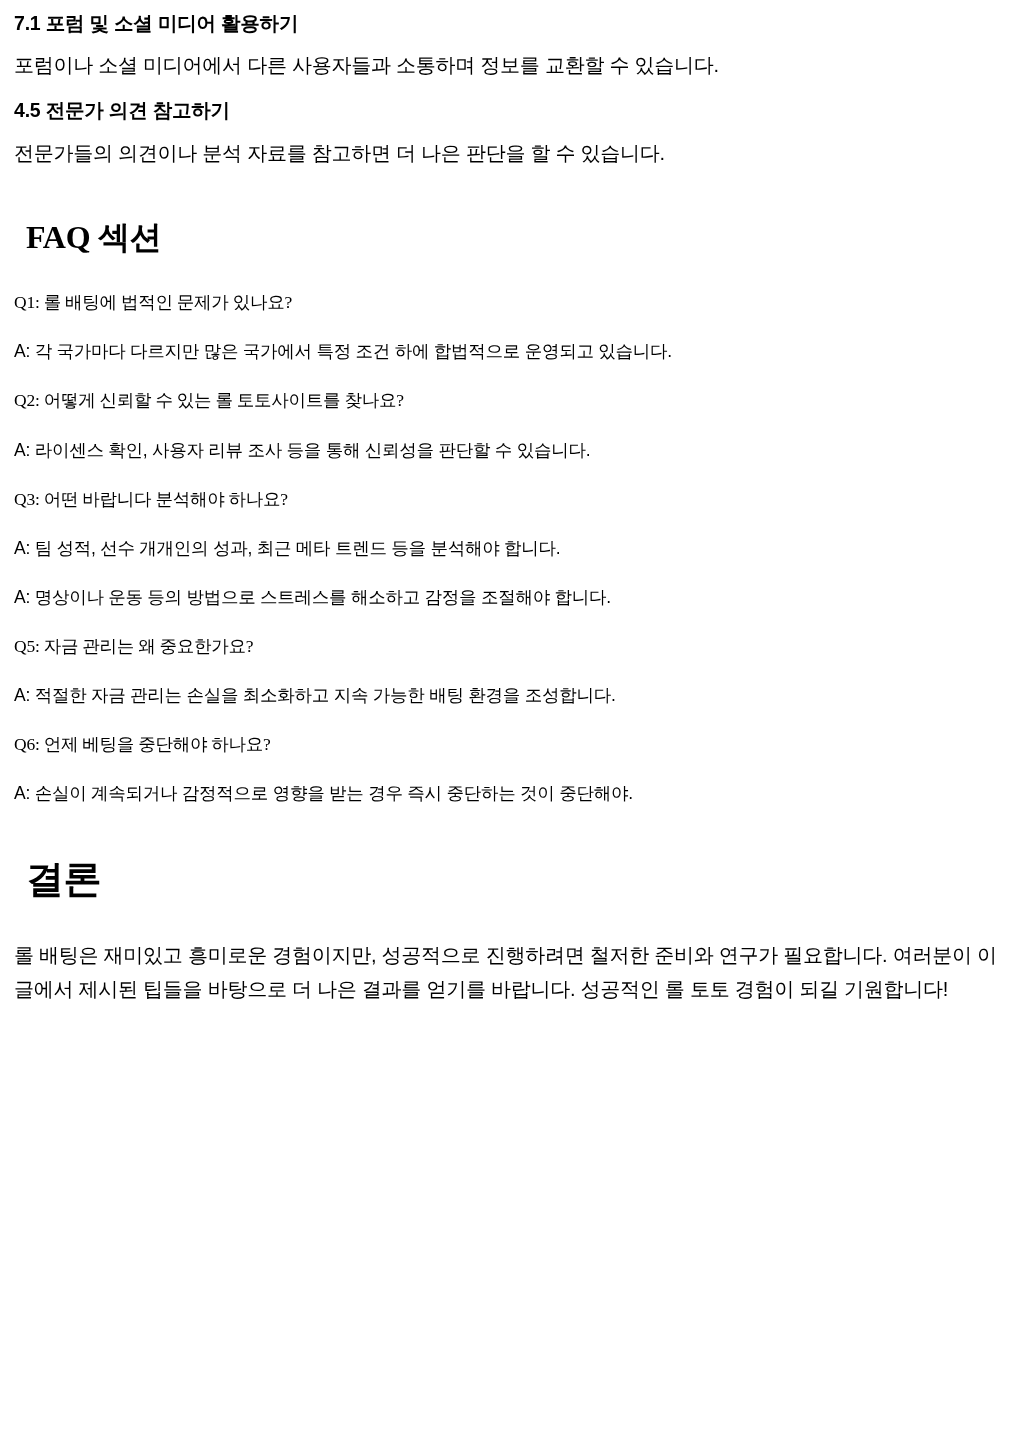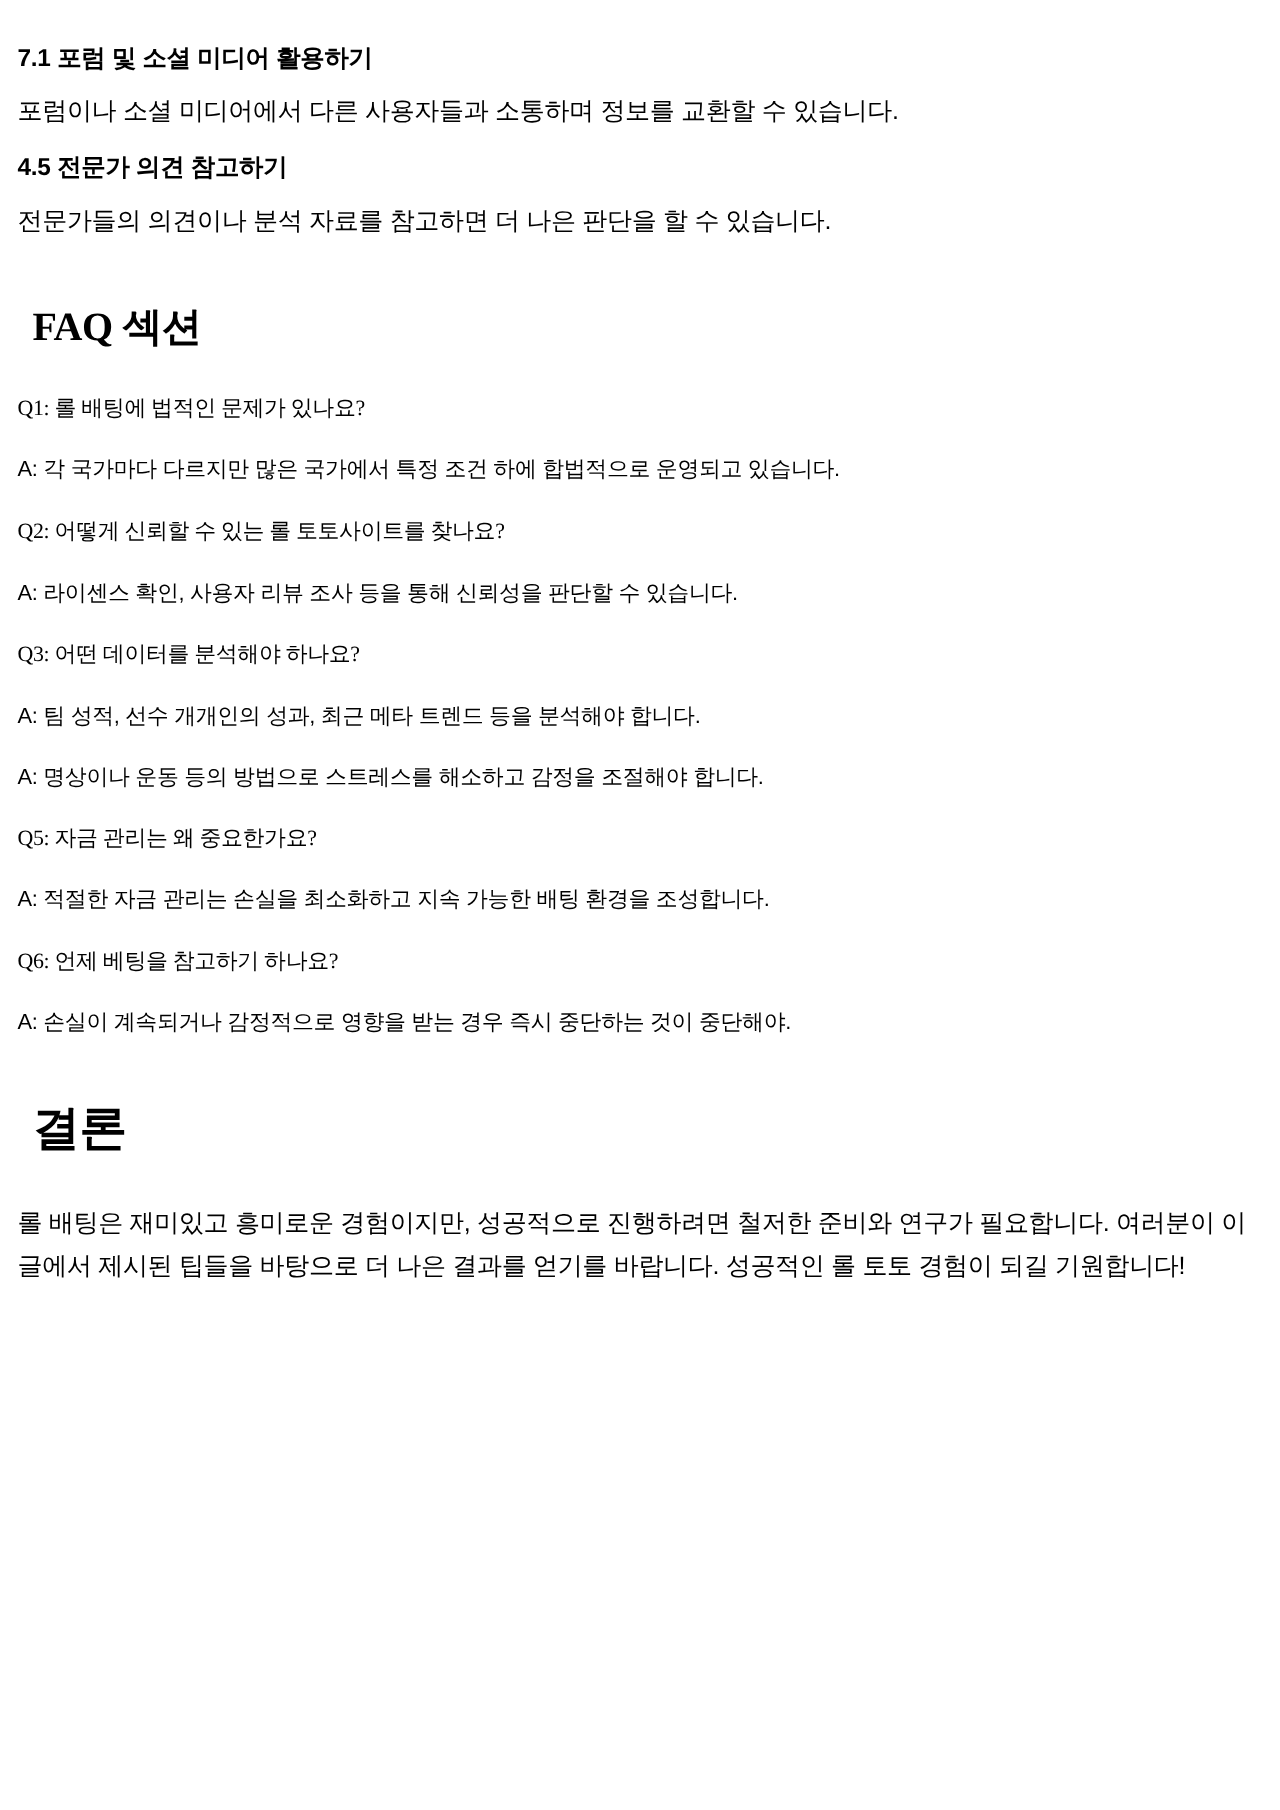--- a/index.html
+++ b/index.html
@@ -11,21 +11,21 @@
     width: 1024px;
     min-height: 1448px;
     font-family: "Liberation Serif", serif;
     color: #000000;
     -webkit-font-smoothing: antialiased;
   }
   .page {
     width: 1024px;
     min-height: 1448px;
     box-sizing: border-box;
-    padding: 28px 14px 0 14px;
+    padding: 4px 14px 0 14px;
     background: #ffffff;
   }
   .h3 {
     font-family: "Liberation Sans", sans-serif;
     font-weight: bold;
     font-size: 19.5px;
     line-height: 1.35;
     margin: 0 0 0 0;
     padding: 6px 0 4px 0;
     letter-spacing: -0.2px;
@@ -77,27 +77,27 @@
   <p>전문가들의 의견이나 분석 자료를 참고하면 더 나은 판단을 할 수 있습니다.</p>
 
   <h2 class="h2">FAQ 섹션</h2>
 
   <p class="qa serif-label">Q1: 롤 배팅에 법적인 문제가 있나요?</p>
   <p class="qa">A: 각 국가마다 다르지만 많은 국가에서 특정 조건 하에 합법적으로 운영되고 있습니다.</p>
 
   <p class="qa serif-label">Q2: 어떻게 신뢰할 수 있는 롤 토토사이트를 찾나요?</p>
   <p class="qa">A: 라이센스 확인, 사용자 리뷰 조사 등을 통해 신뢰성을 판단할 수 있습니다.</p>
 
-  <p class="qa serif-label">Q3: 어떤 데이터를 분석해야 하나요?</p>
+  <p class="qa serif-label">Q3: 어떤 바랍니다 분석해야 하나요?</p>
   <p class="qa">A: 팀 성적, 선수 개개인의 성과, 최근 메타 트렌드 등을 분석해야 합니다.</p>
 
   <p class="qa">A: 명상이나 운동 등의 방법으로 스트레스를 해소하고 감정을 조절해야 합니다.</p>
 
   <p class="qa serif-label">Q5: 자금 관리는 왜 중요한가요?</p>
   <p class="qa">A: 적절한 자금 관리는 손실을 최소화하고 지속 가능한 배팅 환경을 조성합니다.</p>
 
-  <p class="qa serif-label">Q6: 언제 베팅을 참고하기 하나요?</p>
+  <p class="qa serif-label">Q6: 언제 베팅을 중단해야 하나요?</p>
   <p class="qa">A: 손실이 계속되거나 감정적으로 영향을 받는 경우 즉시 중단하는 것이 중단해야.</p>
 
   <h2 class="h2 sans">결론</h2>
   <p class="closing">롤 배팅은 재미있고 흥미로운 경험이지만, 성공적으로 진행하려면 철저한 준비와 연구가 필요합니다. 여러분이 이 글에서 제시된 팁들을 바탕으로 더 나은 결과를 얻기를 바랍니다. 성공적인 롤 토토 경험이 되길 기원합니다!</p>
 
 </div>
 
 </body></html>

